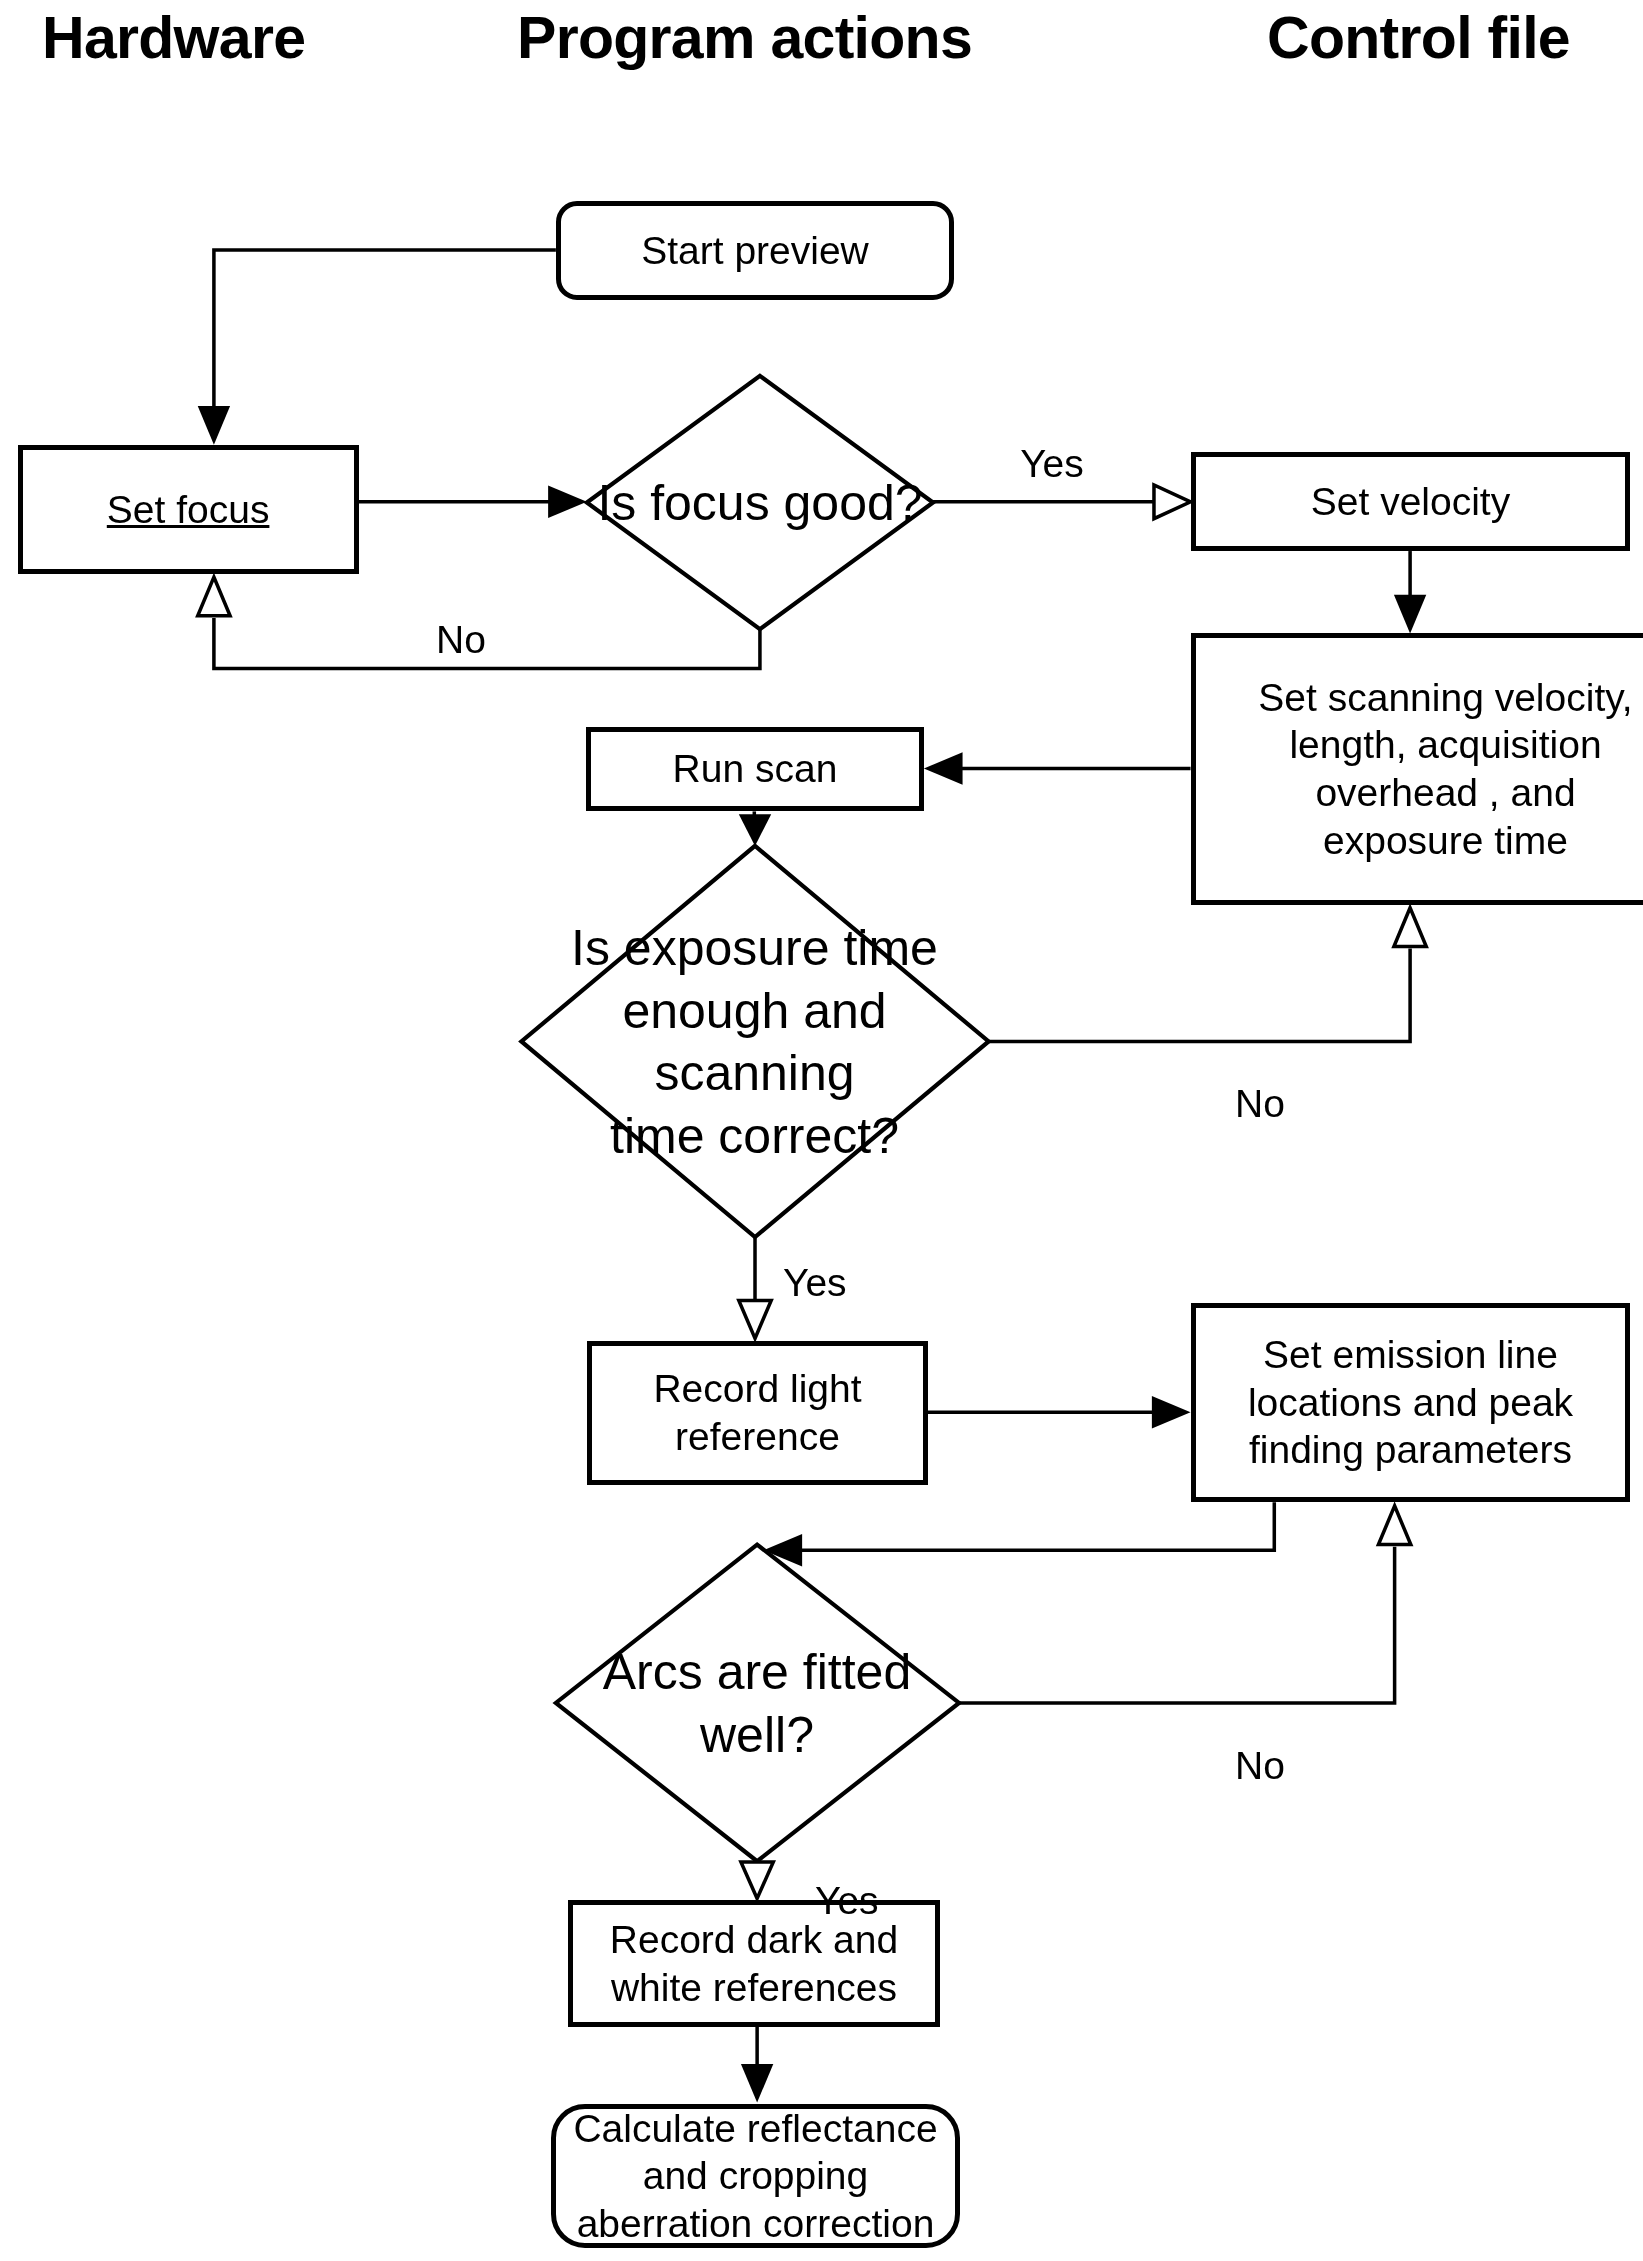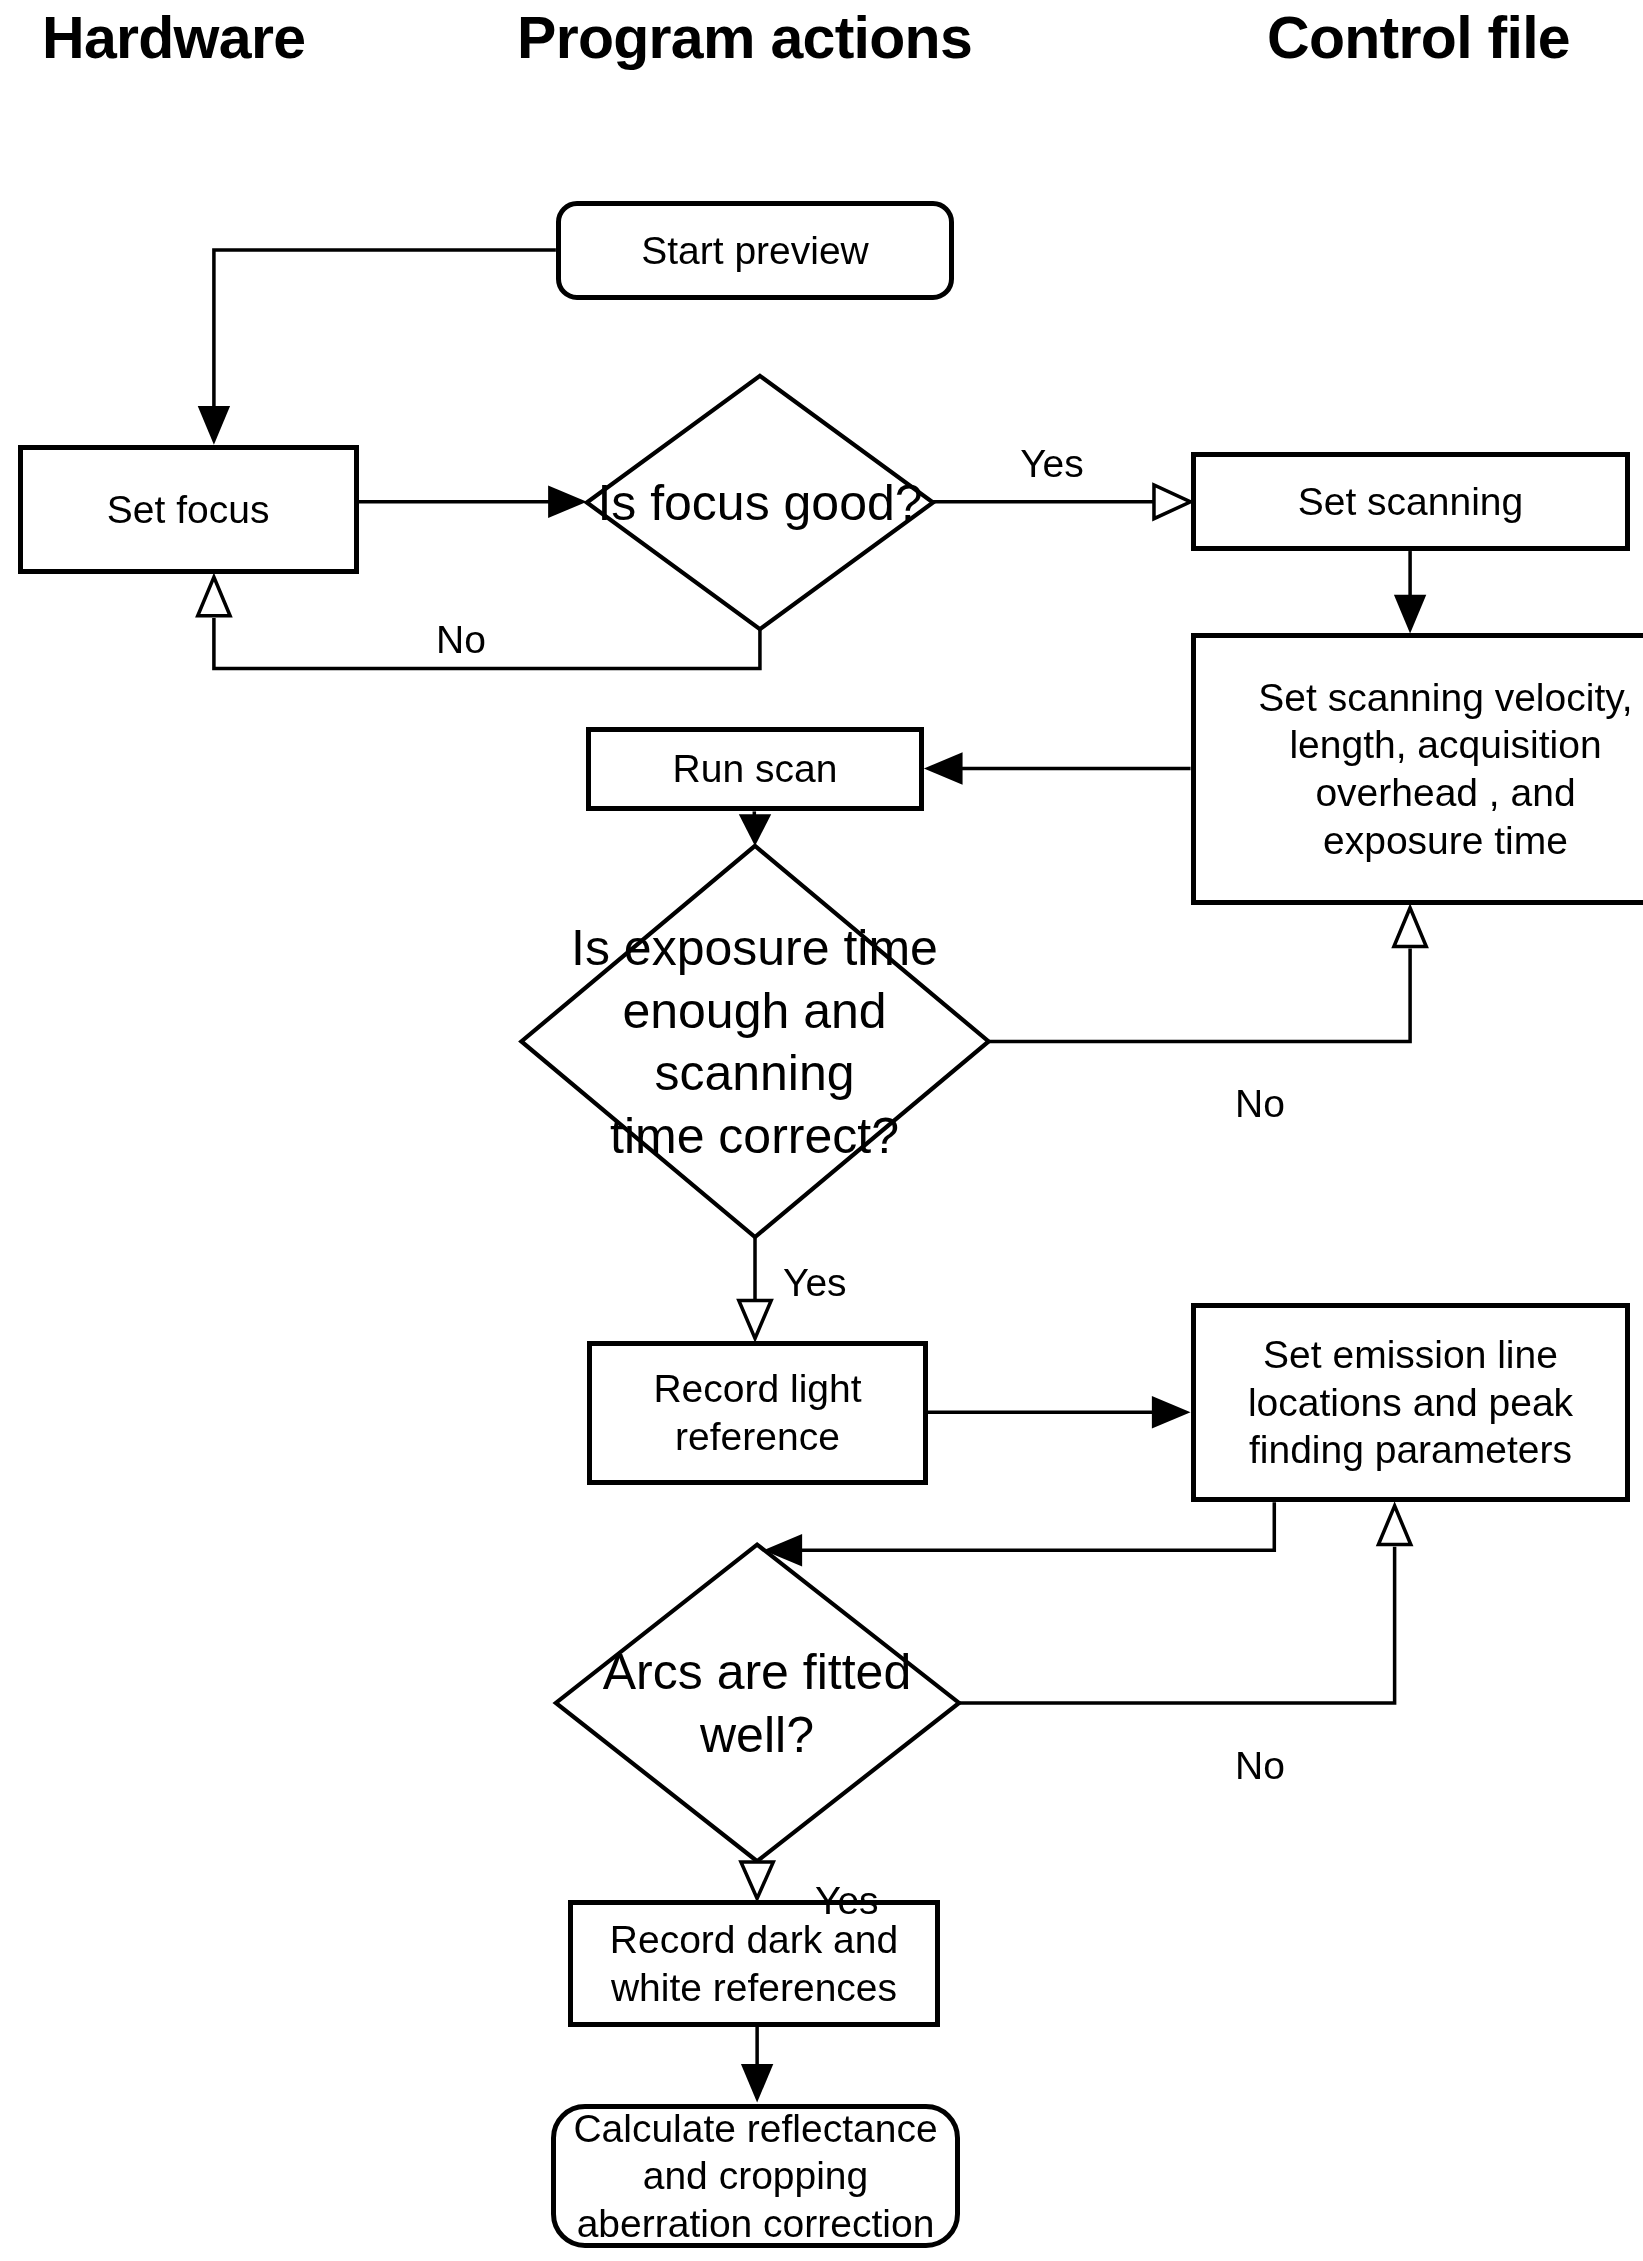--- a/index.html
+++ b/index.html
@@ -123,26 +123,26 @@
   </svg>
 
   <div class="col-header" style="left:42px; top:4.2px;">Hardware</div>
   <div class="col-header" style="left:517px; top:4.2px;">Program actions</div>
   <div class="col-header" style="left:1267px; top:4.2px;">Control file</div>
 
   <div class="node rounded" style="left:556px; top:201px; width:398px; height:99px;">
     <span>Start preview</span>
   </div>
 
-  <div class="node" style="left:17.6px; top:445px; width:341px; height:129px;">
+  <div class="node" style="left:17.6px; top:445px; width:341px; height:129px;text-decoration:underline;">
     <span>Set focus</span>
   </div>
 
   <div class="node" style="left:1191px; top:452px; width:439px; height:99px;">
-    <span>Set scanning</span>
+    <span>Set velocity</span>
   </div>
 
   <div class="node" style="left:1191px; top:633px; width:509px; height:272px;">
     <span>Set scanning velocity,
 length, acquisition
 overhead , and
 exposure time</span>
   </div>
 
   <div class="node" style="left:586px; top:727px; width:338px; height:84px;">

